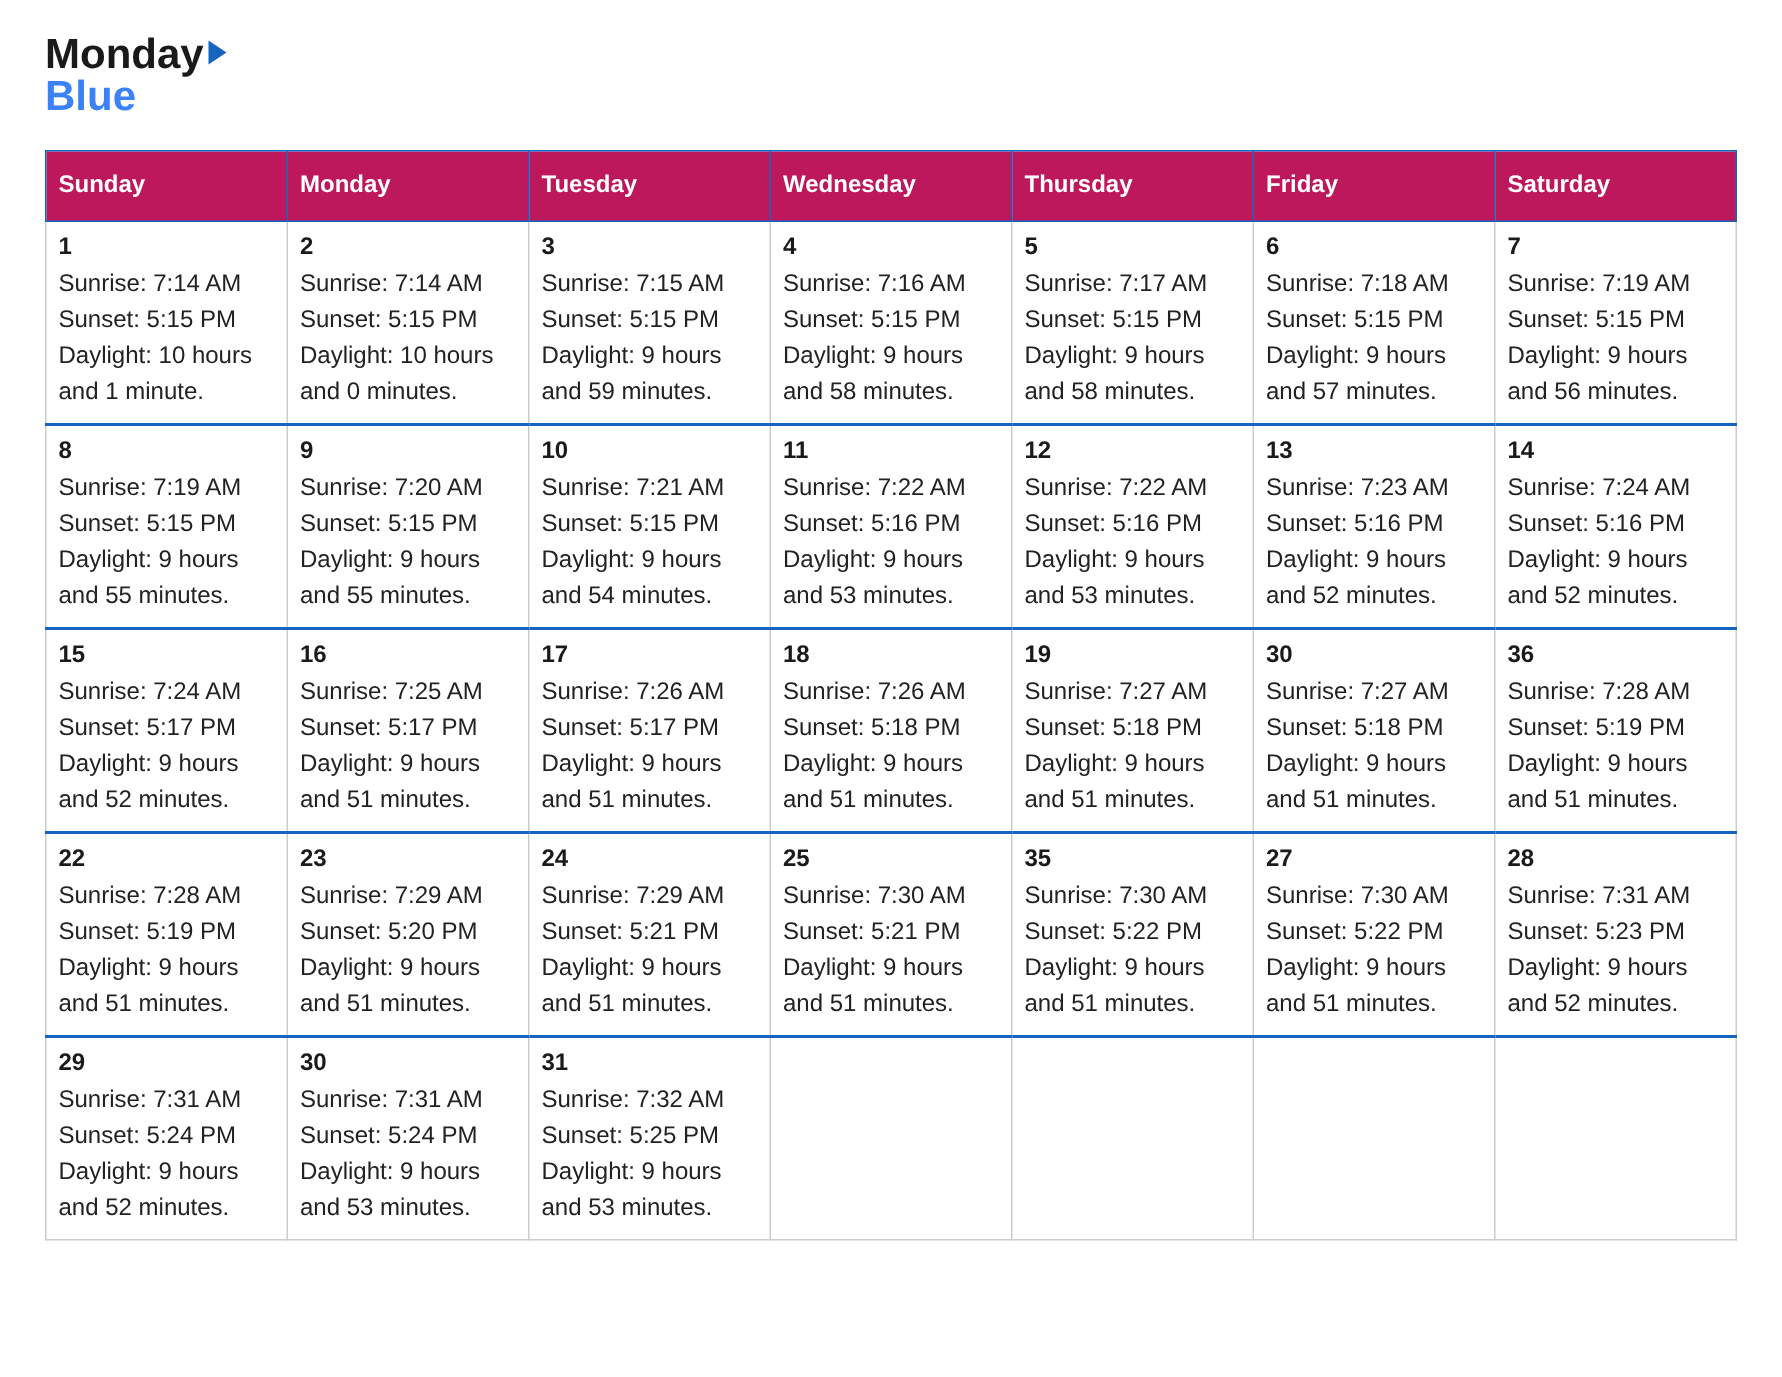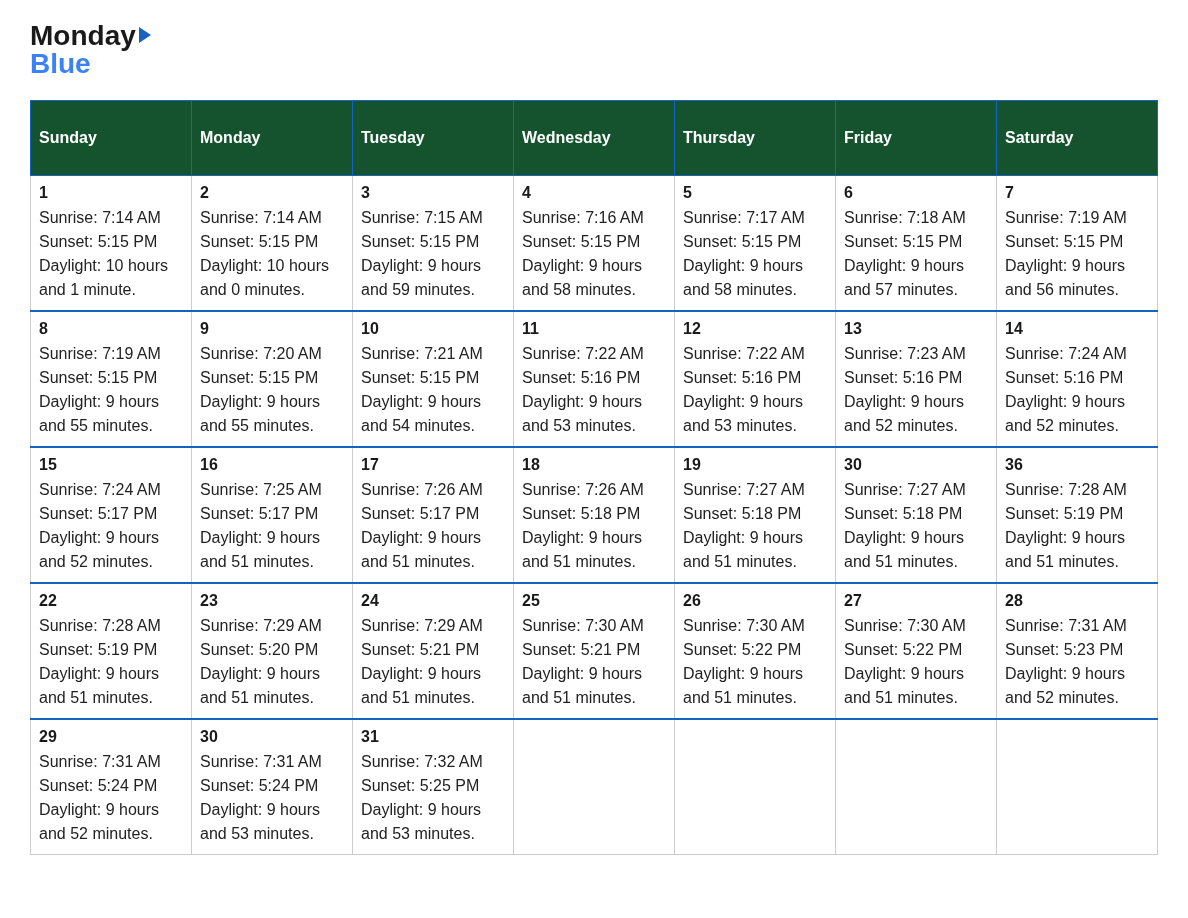--- a/index.html
+++ b/index.html
@@ -35,25 +35,25 @@
       font-weight: normal;
       color: #333;
       margin-top: 6px;
     }
     table {
       width: 100%;
       border-collapse: collapse;
       table-layout: fixed;
     }
     thead tr th {
-      background-color: #14532d;
+      background-color: #be185d;
       color: #fff;
       font-size: 16px;
       font-weight: bold;
-      padding: 28px 8px;
+      padding: 14px 8px;
       text-align: left;
       border: 1px solid #1565c0;
     }
     tbody tr td {
       vertical-align: top;
       padding: 8px 8px;
       border: 1px solid #ccc;
       font-size: 13px;
       color: #222;
       min-height: 100px;
@@ -209,21 +209,21 @@
         </td>
         <td>
           <span class="day-num">24</span>
           <div class="day-info">Sunrise: 7:29 AM<br>Sunset: 5:21 PM<br>Daylight: 9 hours<br>and 51 minutes.</div>
         </td>
         <td>
           <span class="day-num">25</span>
           <div class="day-info">Sunrise: 7:30 AM<br>Sunset: 5:21 PM<br>Daylight: 9 hours<br>and 51 minutes.</div>
         </td>
         <td>
-          <span class="day-num">26</span>
+          <span class="day-num">35</span>
           <div class="day-info">Sunrise: 7:30 AM<br>Sunset: 5:22 PM<br>Daylight: 9 hours<br>and 51 minutes.</div>
         </td>
         <td>
           <span class="day-num">27</span>
           <div class="day-info">Sunrise: 7:30 AM<br>Sunset: 5:22 PM<br>Daylight: 9 hours<br>and 51 minutes.</div>
         </td>
         <td>
           <span class="day-num">28</span>
           <div class="day-info">Sunrise: 7:31 AM<br>Sunset: 5:23 PM<br>Daylight: 9 hours<br>and 52 minutes.</div>
         </td>

